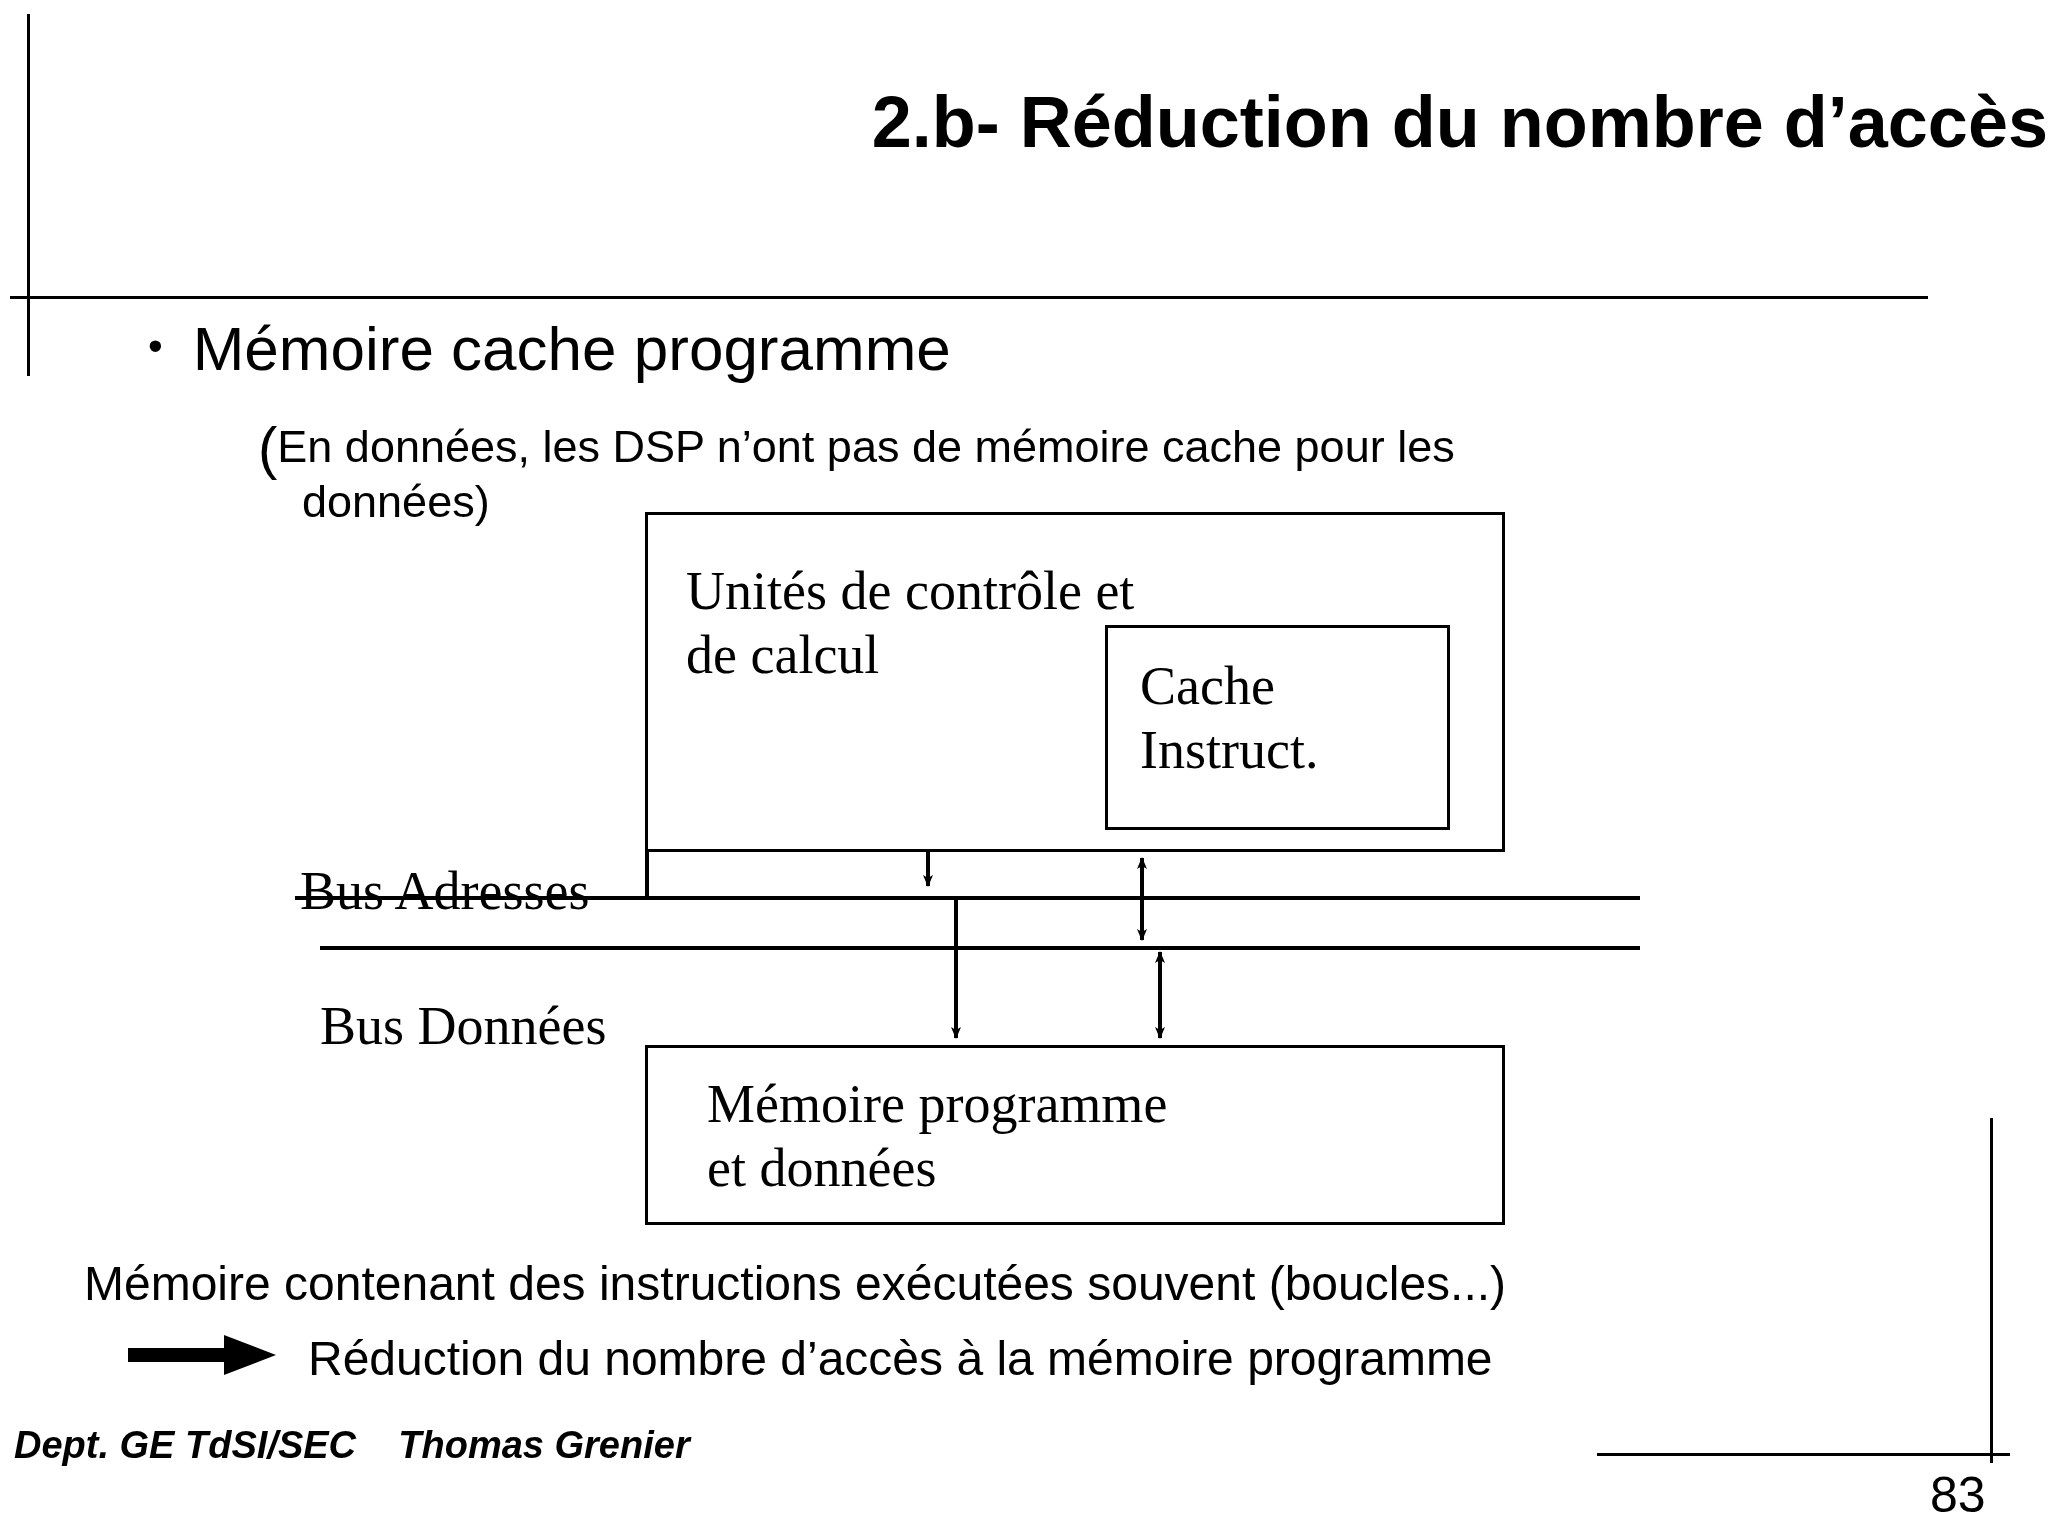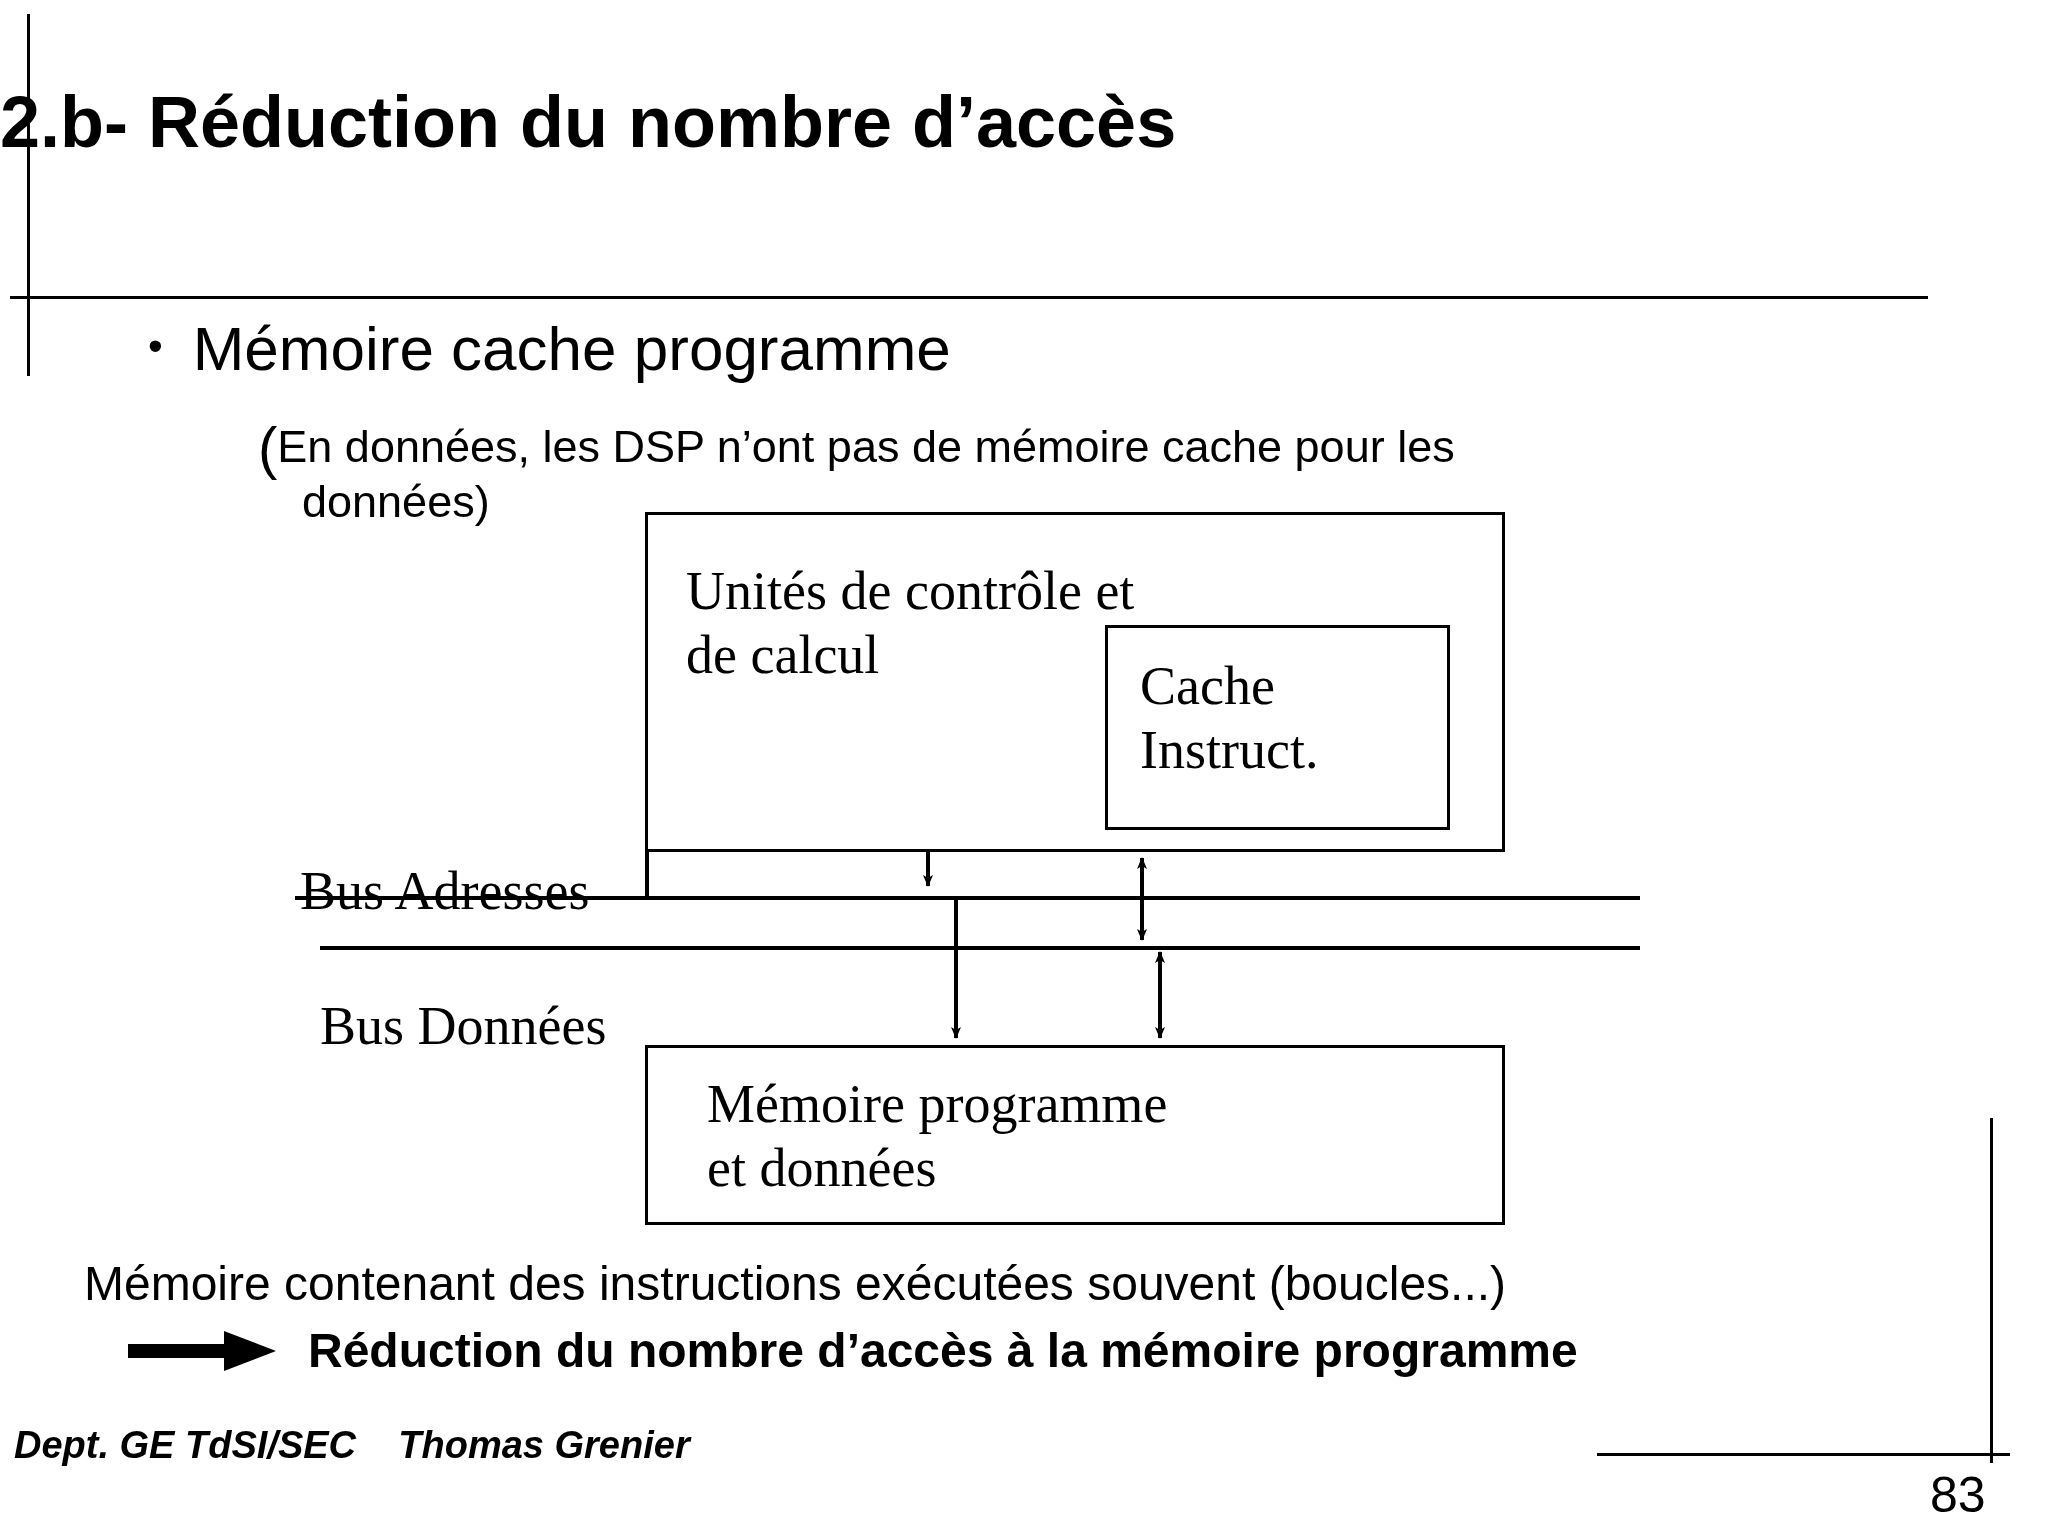--- a/index.html
+++ b/index.html
@@ -52,21 +52,21 @@
     height: 3px;
     background: #000;
   }
 
   
   .slide-title {
     position: absolute;
     left: 0;
     top: 86px;
     width: 2048px;
-    text-align: left;
+    text-align: right;
     font-size: 72px;
     font-weight: bold;
     letter-spacing: 0px;
     line-height: 1.0;
     white-space: nowrap;
   }
 
   
   .bullet-row {
     position: absolute;
@@ -204,22 +204,23 @@
     white-space: nowrap;
   }
   .fat-arrow {
     position: relative;
     width: 148px;
     height: 44px;
     flex: 0 0 auto;
   }
   .concl-text2 {
     font-size: 48px;
-    font-weight: bold;
-    white-space: nowrap;
+    font-weight: normal;
+    white-space: nowrap;
+    margin-top: 8px;
   }
 </style>
 </head>
 <body>
 
 <div id="slide">
 
   <div class="rule-v-topleft"></div>
   <div class="rule-h-title"></div>
   <div class="rule-v-botright"></div>

